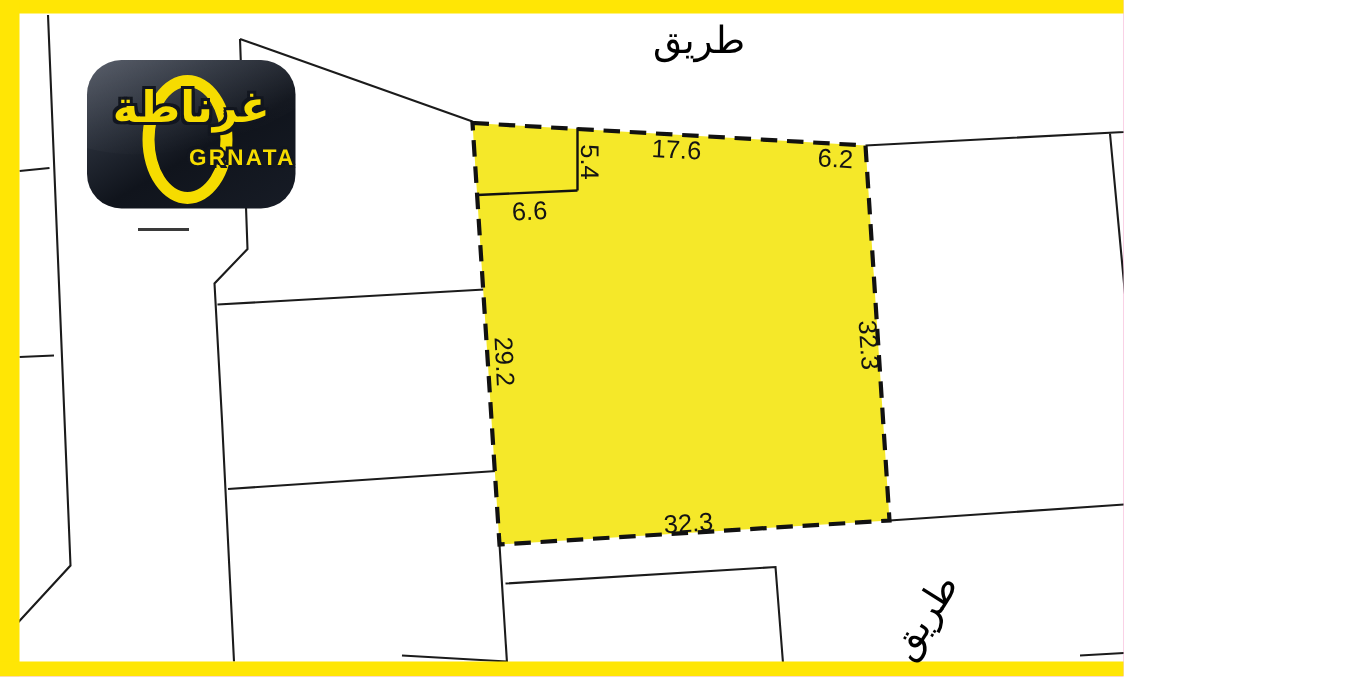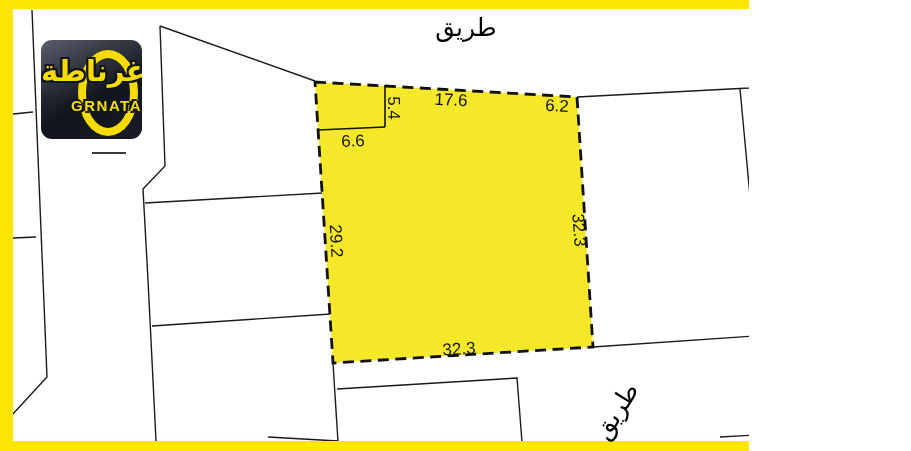--- a/index.html
+++ b/index.html
@@ -11,23 +11,24 @@
   .lbl{
     position:absolute;color:#141414;font-size:17px;line-height:1;
     white-space:nowrap;transform-origin:center;
   }
   .road-label{
     position:absolute;color:#000;font-size:25px;line-height:1;white-space:nowrap;
     font-family:"DejaVu Sans",sans-serif;transform-origin:center;
   }
   
   .logo{
-    position:absolute;left:41px;top:40px;width:101px;height:99px;border-radius:11px;
+    position:absolute;left:58px;top:40px;width:101px;height:99px;border-radius:23px;
     background:linear-gradient(150deg,#474d5a 0%,#2a303b 28%,#10141c 58%,#171c26 100%);
     overflow:hidden;
+    padding-left:38px;
   }
   .logo .gloss{
     position:absolute;left:-28%;top:-58%;width:160%;height:115%;border-radius:50%;
     background:linear-gradient(rgba(255,255,255,.15),rgba(255,255,255,0));
     transform:rotate(-16deg);
   }
   .logo-ring{
     position:absolute;left:37px;top:10px;width:44px;height:70px;
     border:8px solid #f6dc00;border-radius:50%;
   }

